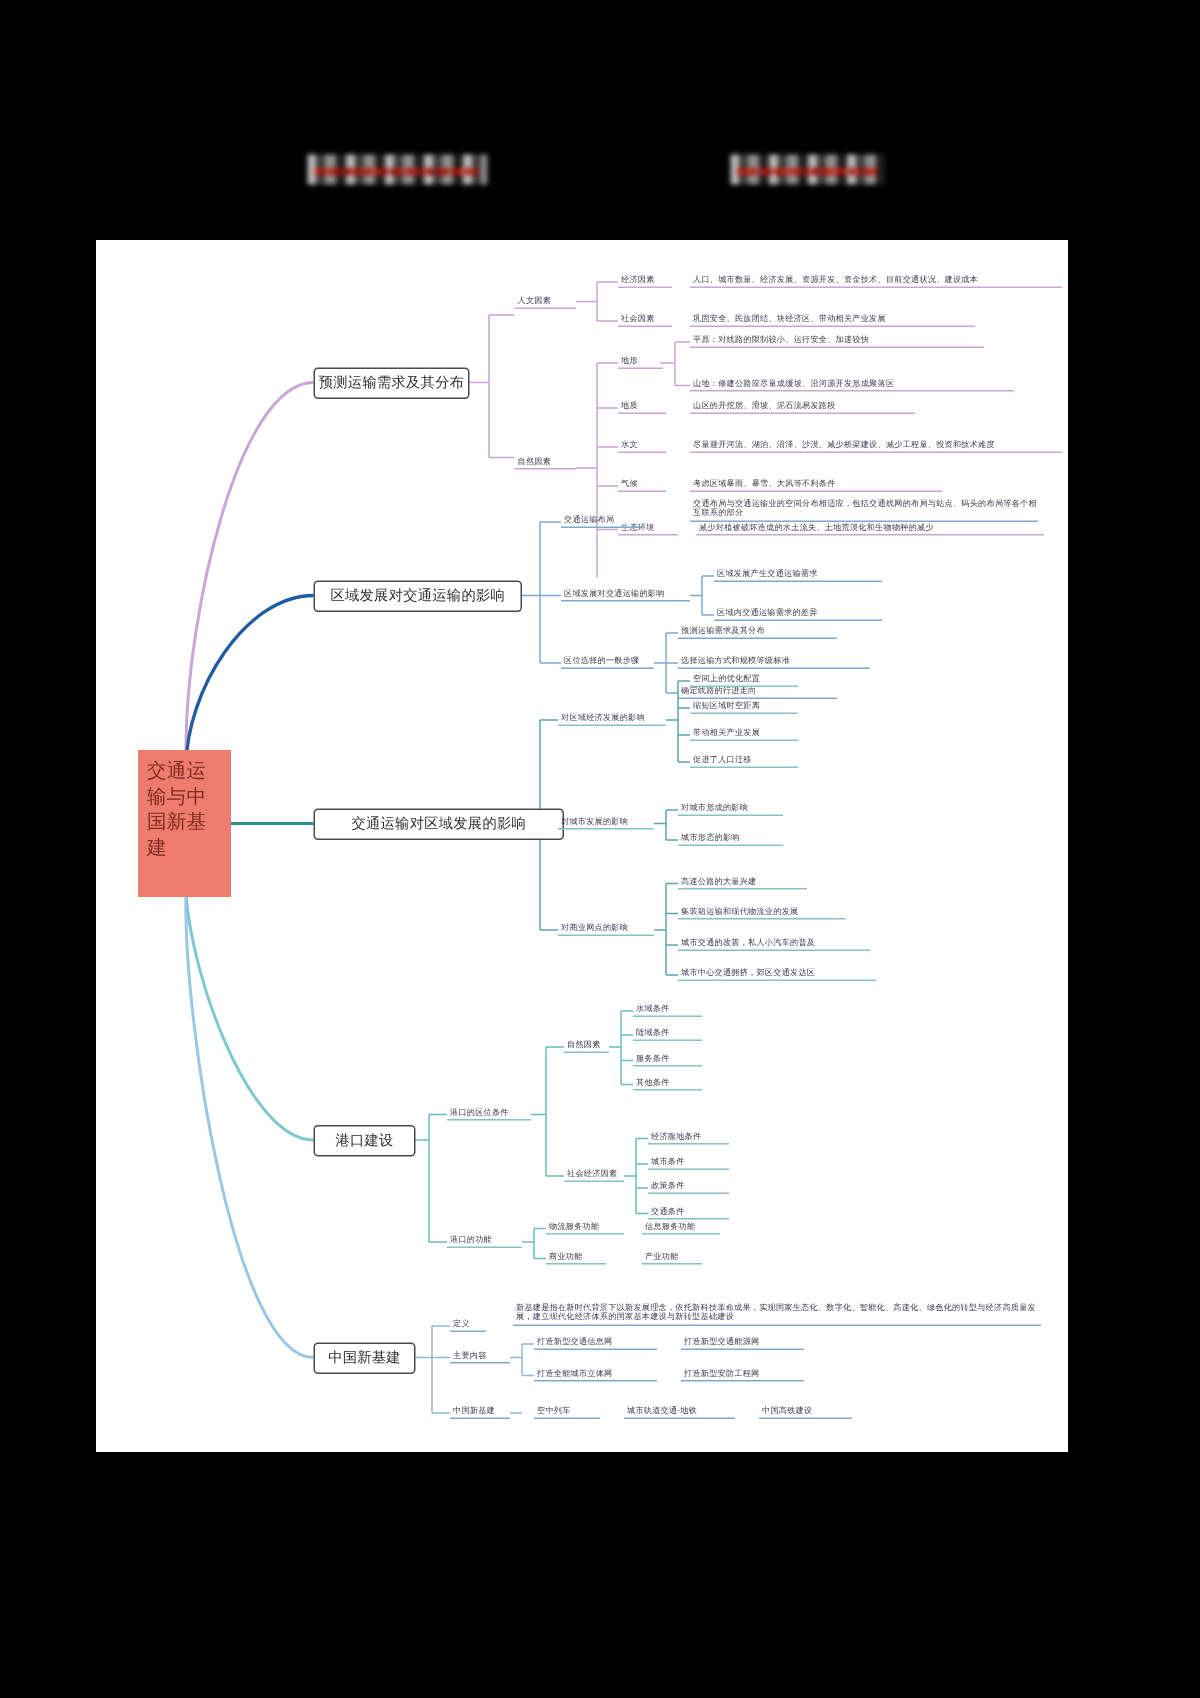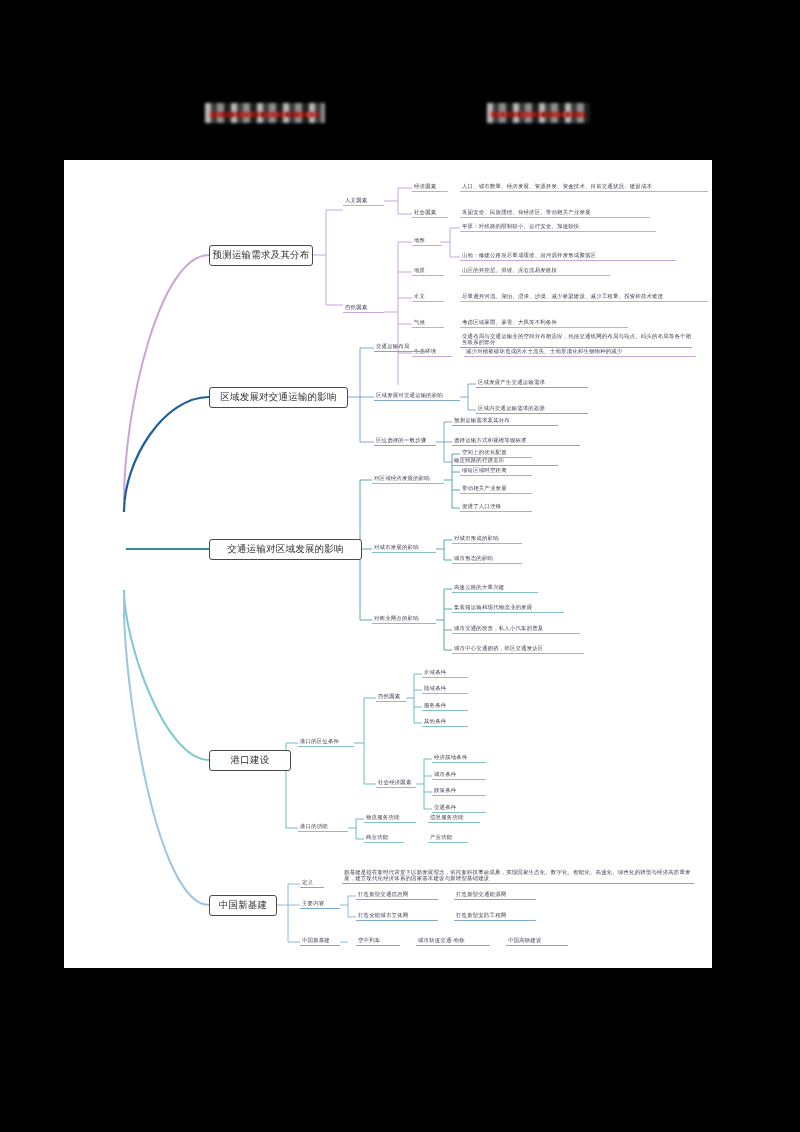--- a/index.html
+++ b/index.html
@@ -121,20 +121,21 @@
     <path d="M213 745 L224 745" stroke="#8fb8dd" stroke-width="1" fill="none"></path>
     <path d="M224 745 L224 724 M224 745 L224 782" stroke="#8fb8dd" stroke-width="1" fill="none"></path>
     <path d="M224 724 L236 724 M224 745 L236 745 M224 782 L236 782" stroke="#8fb8dd" stroke-width="1" fill="none"></path>
 
     <path d="M276 745 L284 745 M284 736 L284 757" stroke="#8fb8dd" stroke-width="1" fill="none"></path>
     <path d="M284 736 L292 736 M284 757 L292 757" stroke="#8fb8dd" stroke-width="1" fill="none"></path>
 
     <path d="M276 782 L284 782" stroke="#8fb8dd" stroke-width="1" fill="none"></path>
   </svg>
 
+  <div class="node" id="root-node">交通运输与中国新基建</div>
 
   <div class="node l1" style="left:145px;top:85px;width:104px;">预测运输需求及其分布</div>
 
   <div class="node ul p" style="left:279px;top:36px;width:41px;">人文因素</div>
   <div class="node ul p" style="left:279px;top:143px;width:41px;">自然因素</div>
 
   <div class="node ul p" style="left:348px;top:22px;width:36px;">经济因素</div>
   <div class="node ul p" style="left:396px;top:22px;width:248px;">人口、城市数量、经济发展、资源开发、资金技术、目前交通状况、建设成本</div>
 
   <div class="node ul p" style="left:348px;top:48px;width:36px;">社会因素</div>
@@ -163,39 +164,39 @@
 
   <div class="node ul b" style="left:310px;top:231px;width:86px;">区域发展对交通运输的影响</div>
   <div class="node ul b" style="left:412px;top:218px;width:112px;">区域发展产生交通运输需求</div>
   <div class="node ul b" style="left:412px;top:244px;width:112px;">区域内交通运输需求的差异</div>
 
   <div class="node ul b" style="left:310px;top:276px;width:62px;">区位选择的一般步骤</div>
   <div class="node ul b" style="left:388px;top:256px;width:106px;">预测运输需求及其分布</div>
   <div class="node ul b" style="left:388px;top:276px;width:128px;">选择运输方式和规模等级标准</div>
   <div class="node ul b" style="left:388px;top:296px;width:106px;">确定线路的行进走向</div>
 
-  <div class="node l1" style="left:145px;top:379px;width:153px;">交通运输对区域发展的影响</div>
+  <div class="node l1" style="left:145px;top:379px;width:167px;">交通运输对区域发展的影响</div>
 
   <div class="node ul t" style="left:308px;top:314px;width:72px;">对区域经济发展的影响</div>
   <div class="node ul t" style="left:396px;top:288px;width:72px;">空间上的优化配置</div>
   <div class="node ul t" style="left:396px;top:306px;width:72px;">缩短区域时空距离</div>
   <div class="node ul t" style="left:396px;top:324px;width:72px;">带动相关产业发展</div>
   <div class="node ul t" style="left:396px;top:342px;width:72px;">促进了人口迁移</div>
 
   <div class="node ul t" style="left:308px;top:383px;width:64px;">对城市发展的影响</div>
   <div class="node ul t" style="left:388px;top:374px;width:70px;">对城市形成的影响</div>
   <div class="node ul t" style="left:388px;top:394px;width:70px;">城市形态的影响</div>
 
   <div class="node ul t" style="left:308px;top:454px;width:64px;">对商业网点的影响</div>
   <div class="node ul t" style="left:388px;top:423px;width:86px;">高速公路的大量兴建</div>
   <div class="node ul t" style="left:388px;top:443px;width:112px;">集装箱运输和现代物流业的发展</div>
   <div class="node ul t" style="left:388px;top:464px;width:128px;">城市交通的改善，私人小汽车的普及</div>
   <div class="node ul t" style="left:388px;top:484px;width:132px;">城市中心交通拥挤，郊区交通发达区</div>
 
-  <div class="node l1" style="left:145px;top:590px;width:82px;">港口建设</div>
+  <div class="node l1" style="left:145px;top:590px;width:68px;">港口建设</div>
 
   <div class="node ul t" style="left:234px;top:577px;width:56px;">港口的区位条件</div>
   <div class="node ul t" style="left:312px;top:532px;width:30px;">自然因素</div>
   <div class="node ul t" style="left:358px;top:508px;width:46px;">水域条件</div>
   <div class="node ul t" style="left:358px;top:524px;width:46px;">陆域条件</div>
   <div class="node ul t" style="left:358px;top:541px;width:46px;">服务条件</div>
   <div class="node ul t" style="left:358px;top:557px;width:46px;">其他条件</div>
 
   <div class="node ul t" style="left:312px;top:618px;width:40px;">社会经济因素</div>
   <div class="node ul t" style="left:368px;top:593px;width:54px;">经济腹地条件</div>

